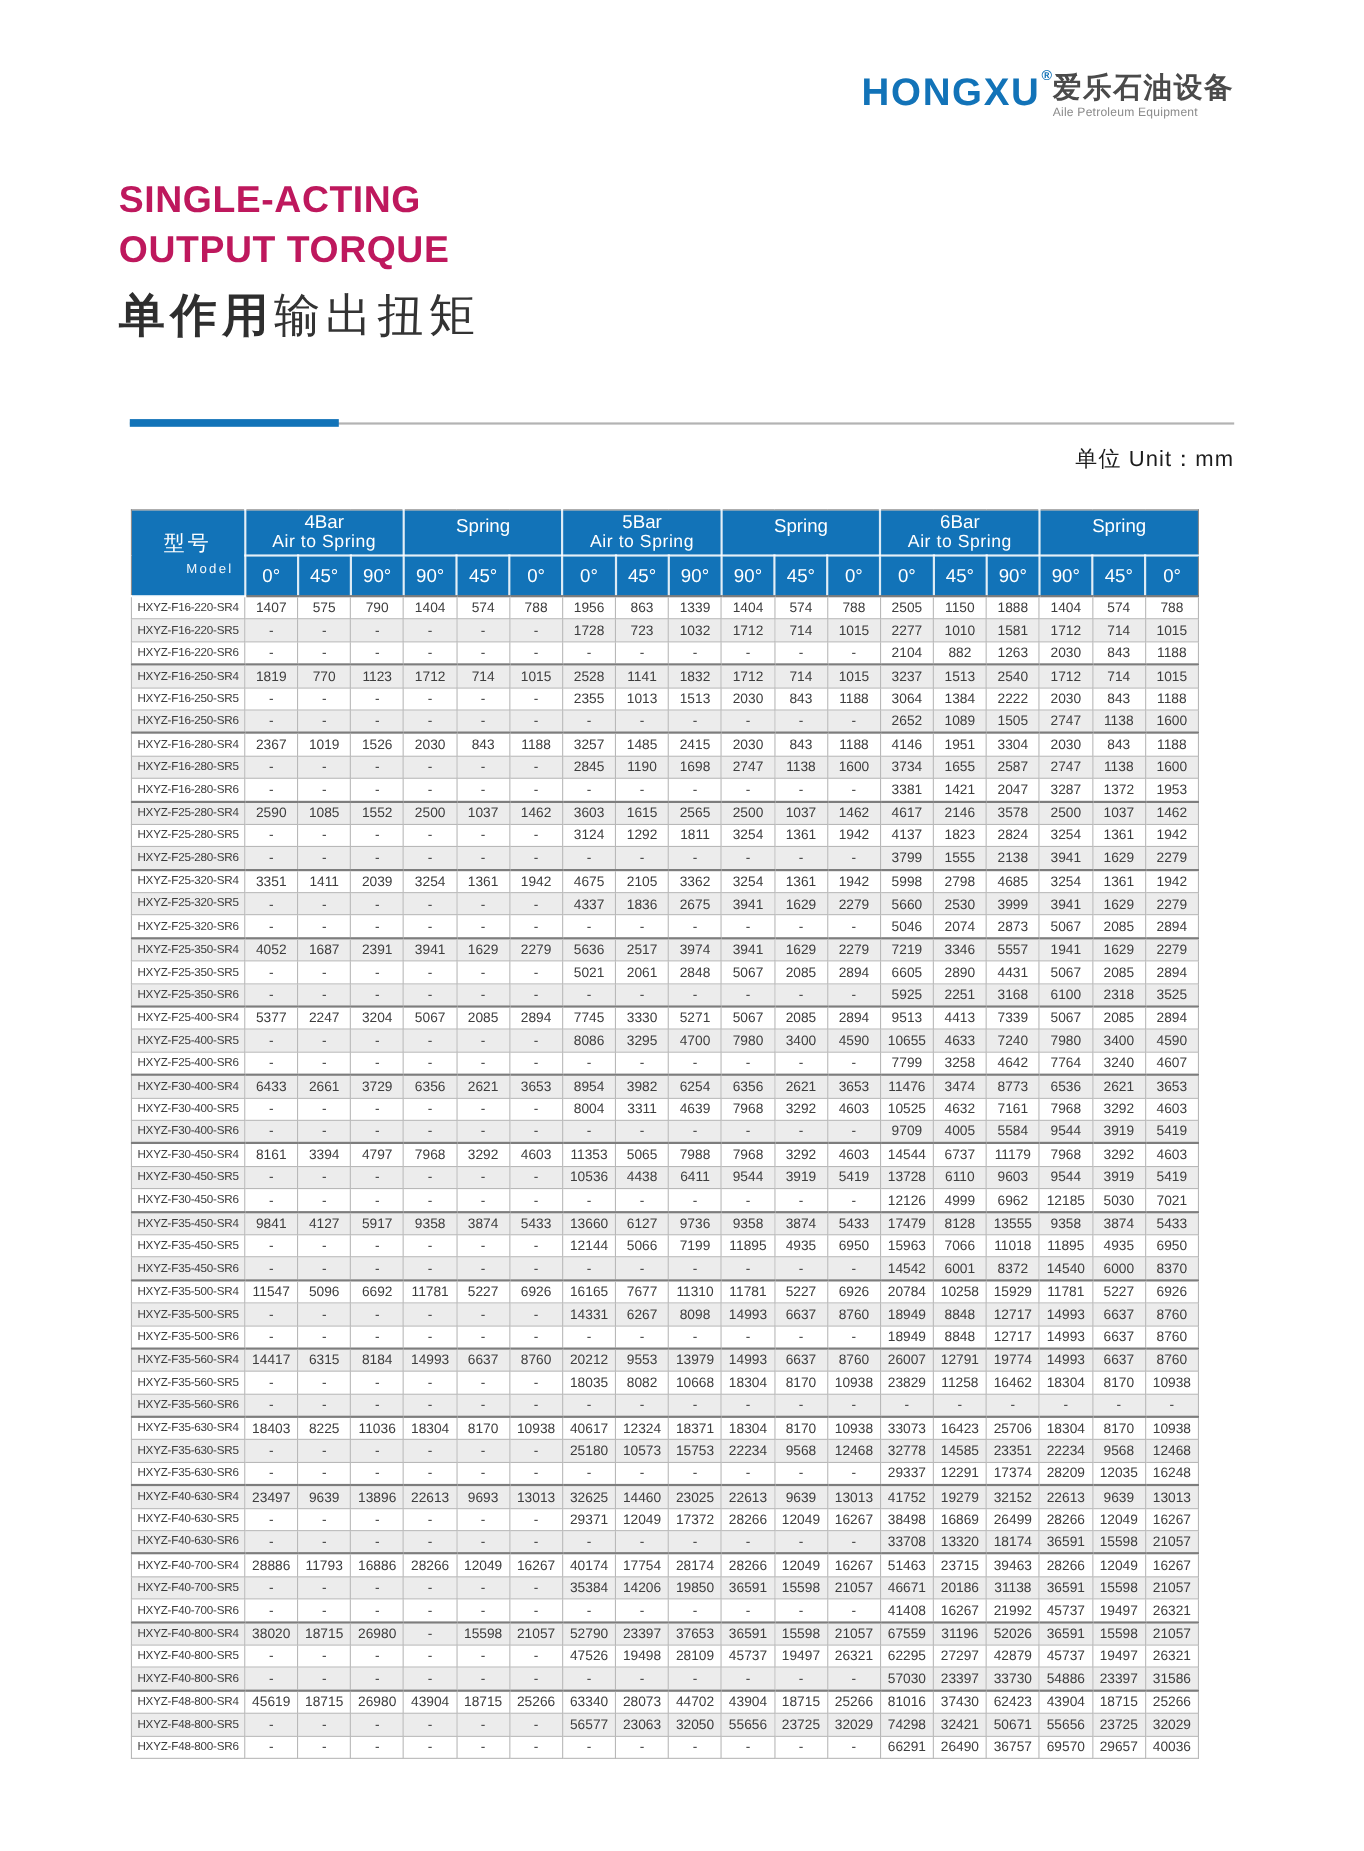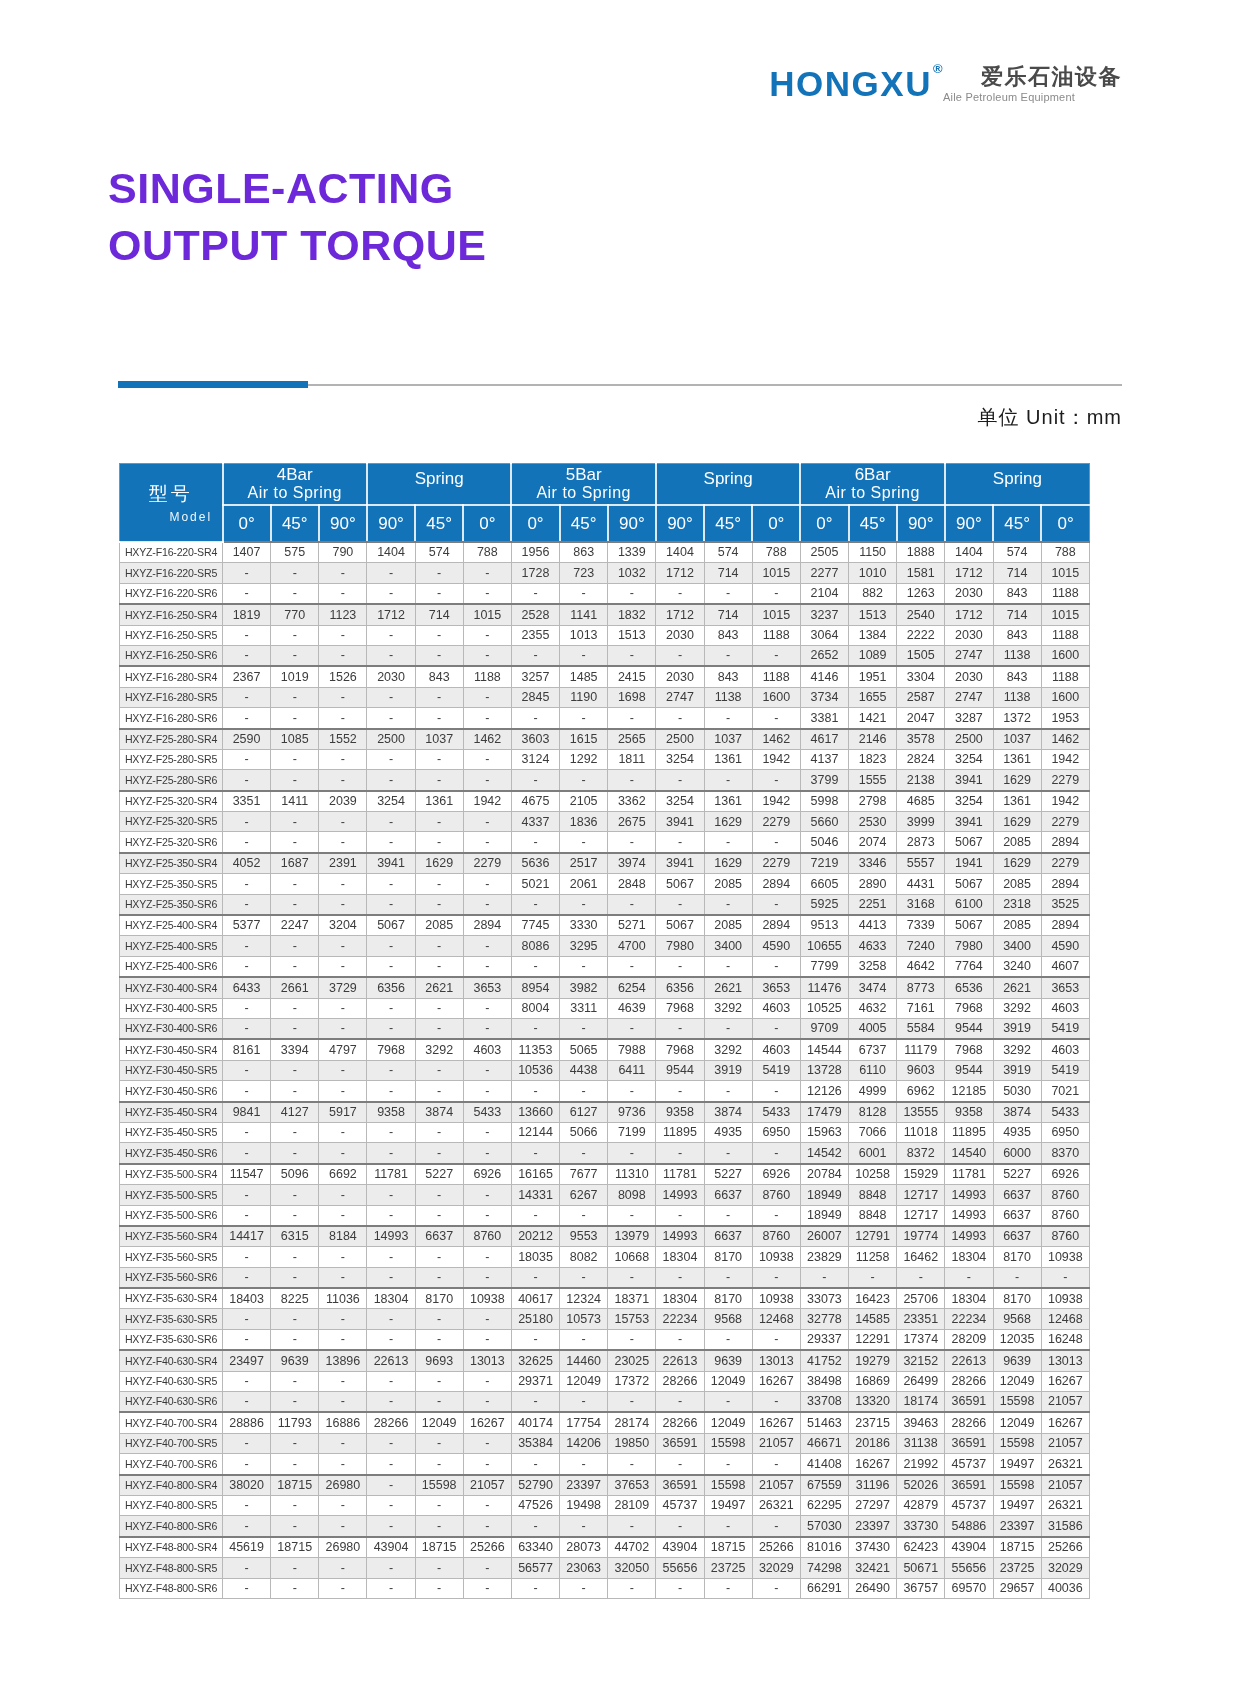--- a/index.html
+++ b/index.html
@@ -6,26 +6,26 @@
   body{width:1240px;height:1683px;position:relative;font-family:"Liberation Sans",sans-serif;
        -webkit-font-smoothing:antialiased;}
   .page{position:absolute;inset:0;background:#fff;overflow:hidden;}
 
   
   .logo{position:absolute;top:60px;right:118px;display:flex;align-items:flex-start;}
   .logo-name{font-size:35px;font-weight:bold;color:#1273b8;letter-spacing:1.5px;line-height:1;
              padding-top:6px;}
   .logo-name sup{font-size:13px;font-weight:bold;vertical-align:top;position:relative;top:-4px;left:1px;}
   .logo-sub{display:flex;flex-direction:column;justify-content:flex-start;padding-top:5px;}
-  .logo-cn{font-size:22px;font-weight:bold;color:#4a4a4a;letter-spacing:1.5px;line-height:1.1;margin-left:38px;}
+  .logo-cn{font-size:26px;font-weight:bold;color:#4a4a4a;letter-spacing:1.5px;line-height:1.1;}
   .logo-en{font-size:11px;color:#8a8a8a;letter-spacing:0.2px;margin-top:2px;}
 
   
   .title-block{position:absolute;left:108px;top:160px;}
-  .title-en{color:#6d28d9;font-size:43px;font-weight:600;line-height:1.32;letter-spacing:0.5px;}
+  .title-en{color:#be185d;font-size:34px;font-weight:600;line-height:1.32;letter-spacing:0.5px;}
   .title-cn{margin-top:12px;font-size:42px;color:#333;letter-spacing:5px;line-height:1.2;}
   .title-cn .b{font-weight:bold;color:#2e2e2e;}
 
   
   .divider{position:absolute;left:118px;top:381px;width:1004px;height:8px;}
   .divider-line{position:absolute;left:0;right:0;top:3px;height:2px;background:#b3b3b3;}
   .divider-blue{position:absolute;left:0;top:0;width:190px;height:7px;background:#1273b8;}
 
   
   .unit-label{position:absolute;right:118px;top:404px;font-size:20px;color:#1c1c1c;letter-spacing:1px;}
@@ -66,20 +66,21 @@
       <div class="logo-cn">爱乐石油设备</div>
       <div class="logo-en">Aile Petroleum Equipment</div>
     </div>
   </header>
 
   <section class="title-block">
     <div class="title-en">
       <div>SINGLE-ACTING</div>
       <div>OUTPUT TORQUE</div>
     </div>
+    <div class="title-cn"><span class="b">单作用</span><span>输出扭矩</span></div>
   </section>
 
   <div class="divider">
     <span class="divider-line"></span>
     <span class="divider-blue"></span>
   </div>
 
   <div class="unit-label">单位 Unit：mm</div>
 
   <table class="torque-table">

